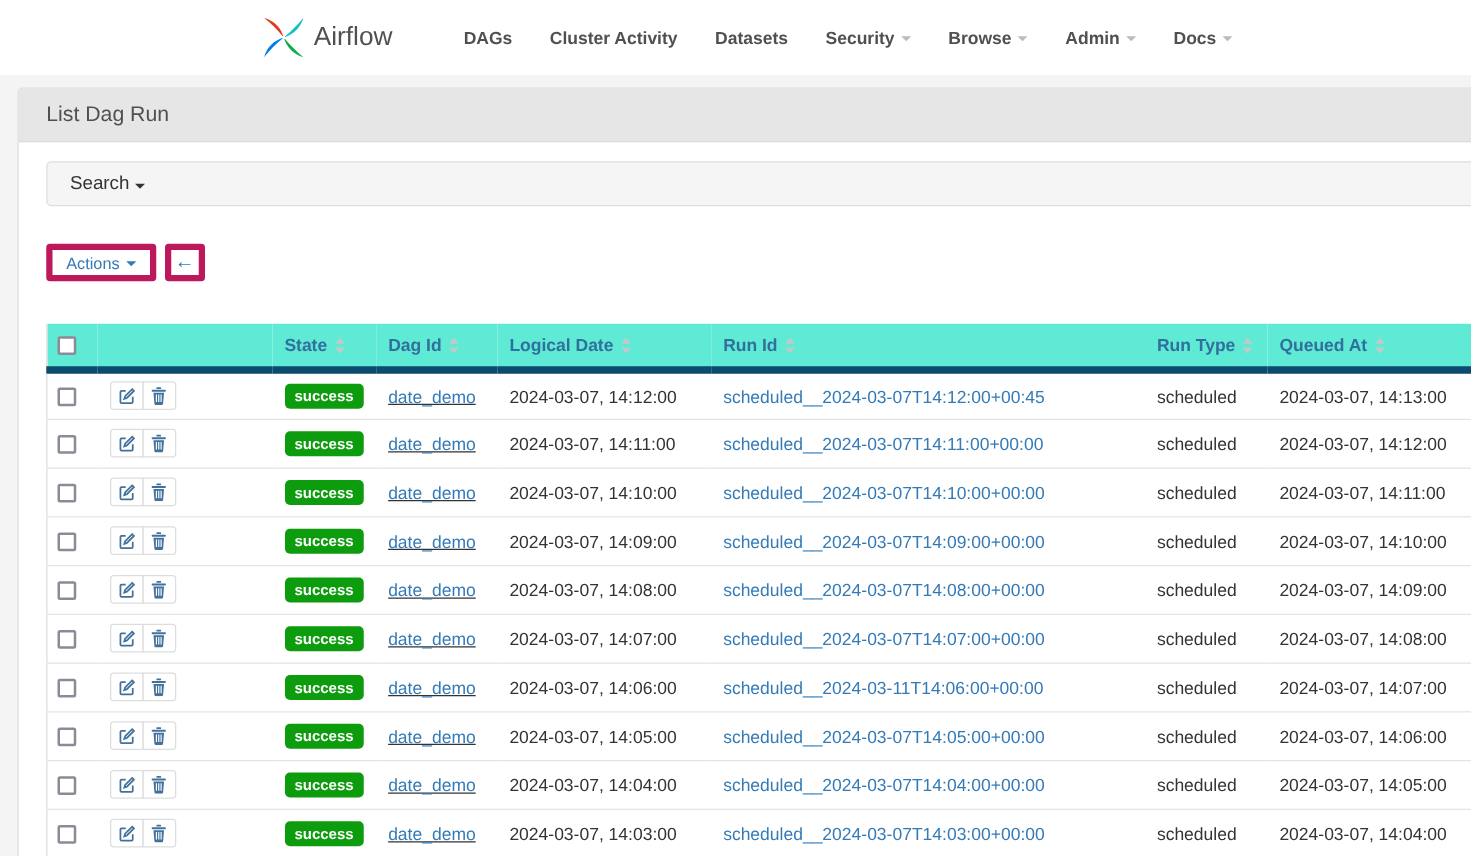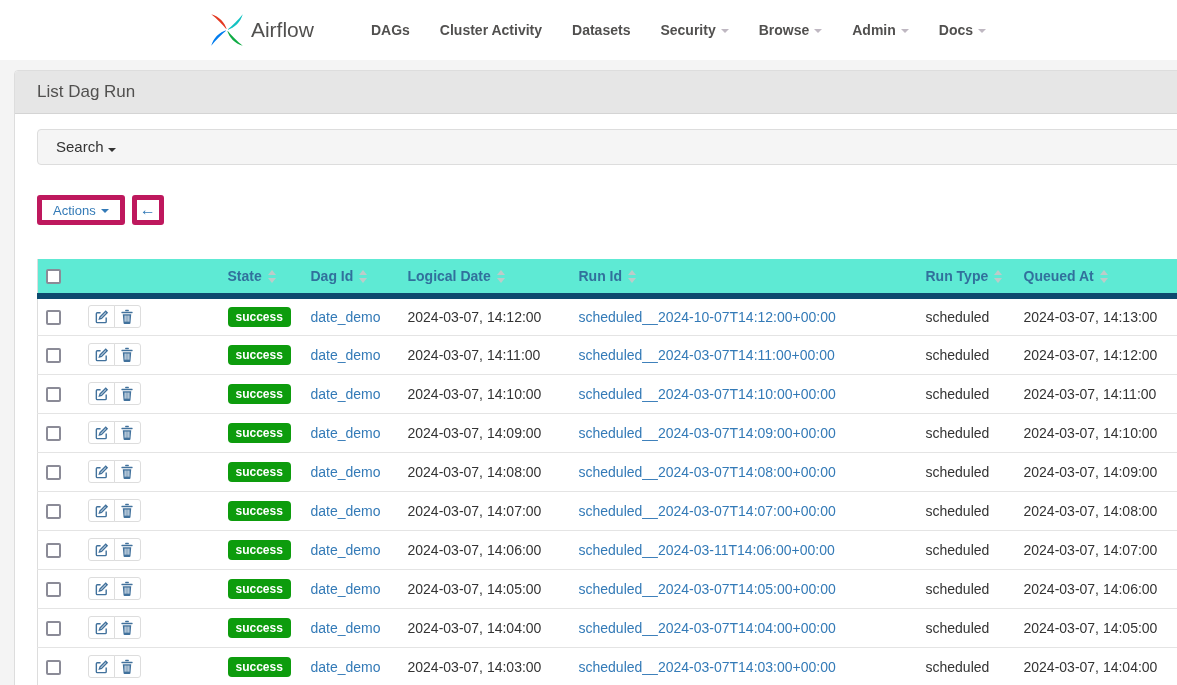--- a/index.html
+++ b/index.html
@@ -69,21 +69,21 @@
     display:inline-flex; align-items:center; gap:6px;
   }
   .sort-icon { opacity:.9; }
   tbody td {
     height:39px; vertical-align:middle; padding:0 10px;
     border-bottom:1px solid #e4e4e4; background:#fff;
   }
   .c-check { width:40px; padding-left:8px; }
   .c-actions { width:140px; }
   .c-state { width:83px; }
-  .c-dag { width:97px; }
+  .c-dag { width:97px;text-decoration:underline; }
   .c-logical { width:171px; }
   .c-runid { width:347px; }
   .c-runtype { width:98px; }
   .c-queued { width:424px; }
   a.cell-link { color:var(--accent); text-decoration:none; cursor:pointer; }
   .badge {
     display:inline-block; background:var(--success); color:#fff;
     font-size:12px; font-weight:bold; padding:3px 8px; border-radius:4px;
     min-width:55px; text-align:left;
   }
@@ -231,21 +231,21 @@
             <line x1="5" y1="7" x2="5" y2="13.5" stroke="#fff" stroke-width="1"></line>
             <line x1="7" y1="7" x2="7" y2="13.5" stroke="#fff" stroke-width="1"></line>
             <line x1="9" y1="7" x2="9" y2="13.5" stroke="#fff" stroke-width="1"></line>
           </svg>
         </button>
       </div>
     </td>
     <td class="c-state"><span class="badge">success</span></td>
     <td class="c-dag"><a class="cell-link">date_demo</a></td>
     <td class="c-logical">2024-03-07, 14:12:00</td>
-    <td class="c-runid"><a class="cell-link">scheduled__2024-10-07T14:12:00+00:00</a></td>
+    <td class="c-runid"><a class="cell-link">scheduled__2024-03-07T14:12:00+00:45</a></td>
     <td class="c-runtype">scheduled</td>
     <td class="c-queued">2024-03-07, 14:13:00</td>
   </tr>
 
   <tr>
     <td class="c-check"><input type="checkbox" style=""></td>
     <td class="c-actions">
       <div class="btn-group">
         <button class="ibtn">
           <svg width="15" height="15" viewBox="0 0 16 16" fill="none" stroke="#41719c" stroke-width="1.5">

